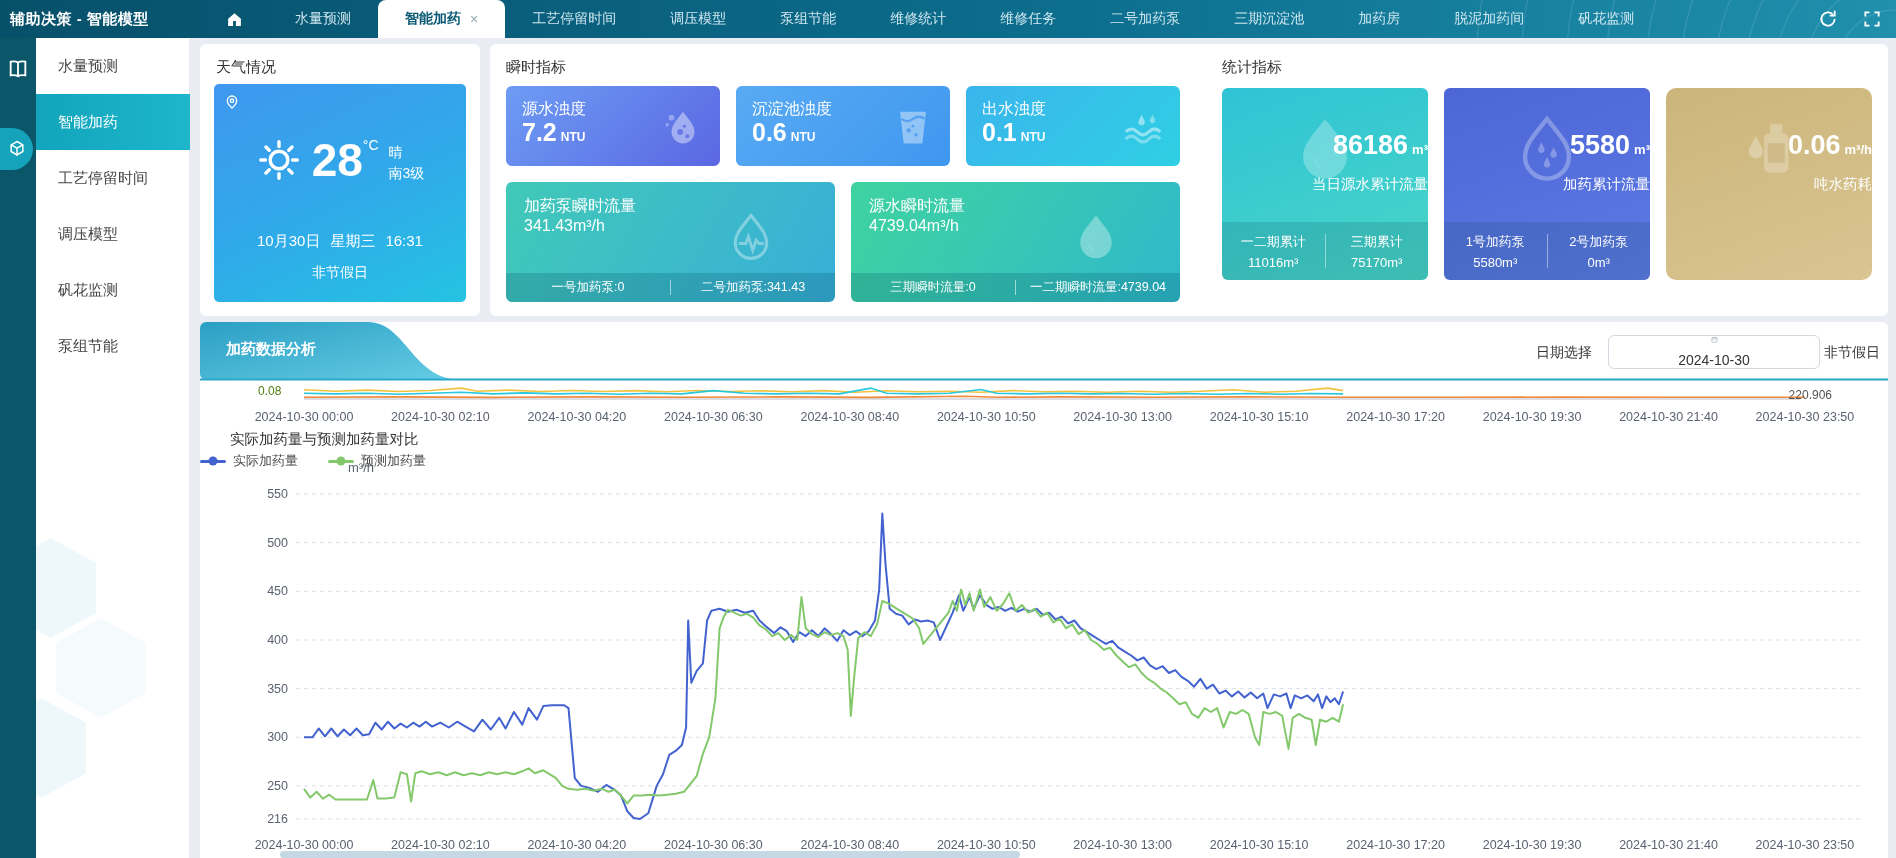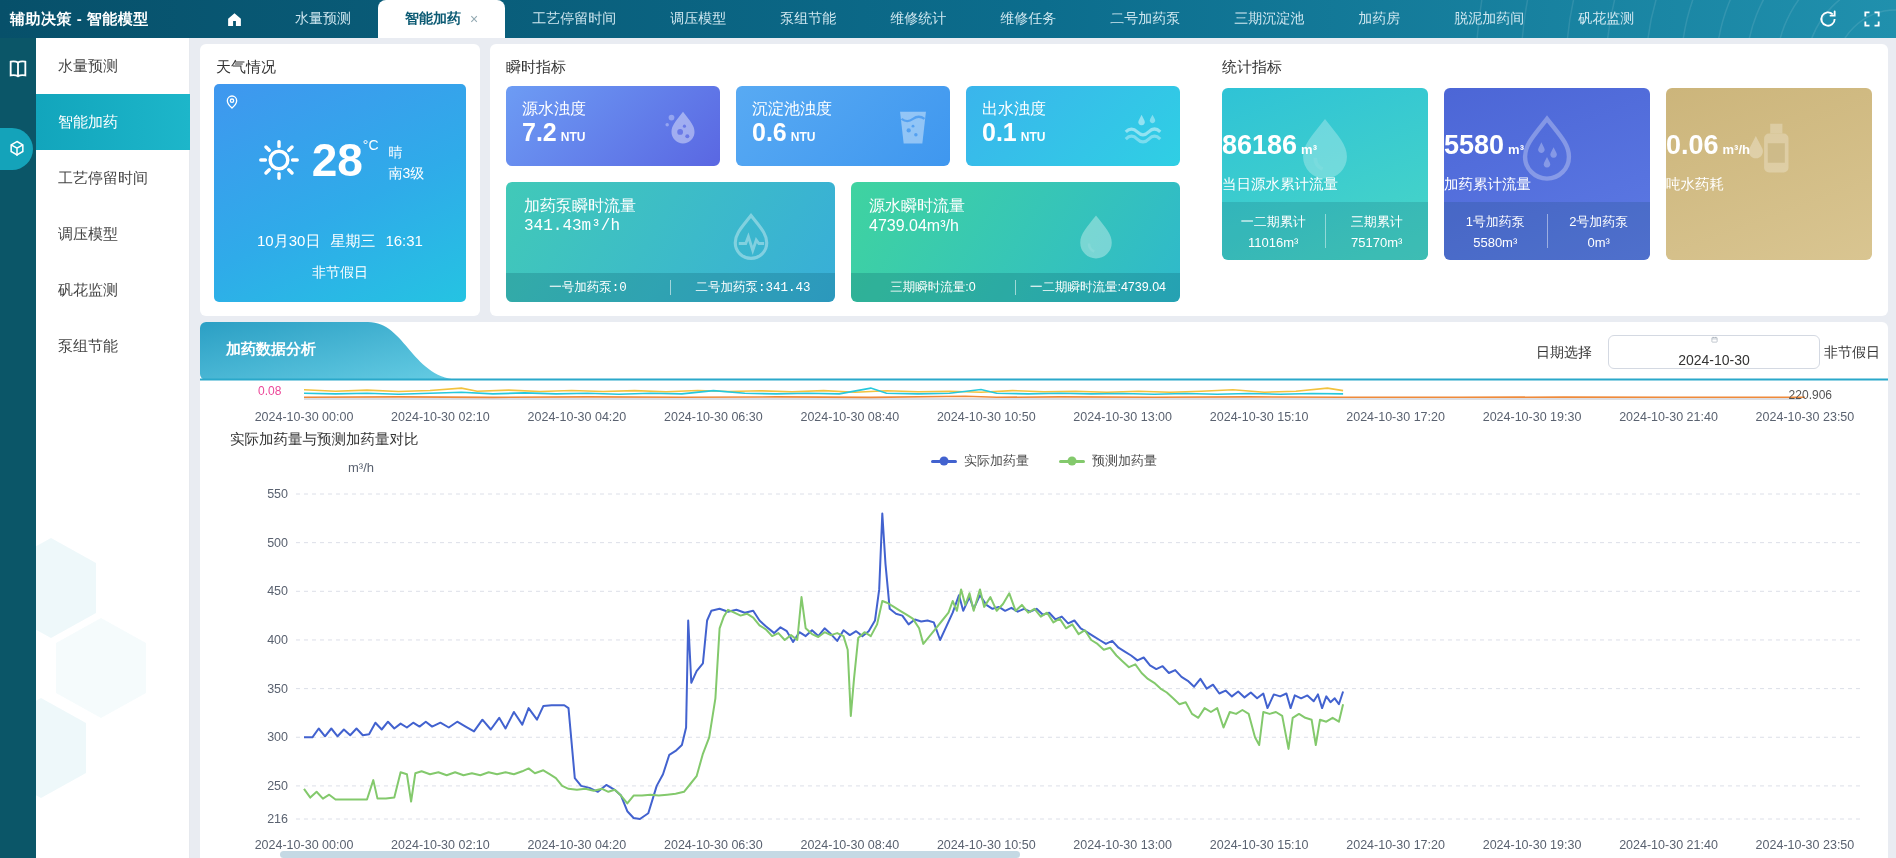--- a/index.html
+++ b/index.html
@@ -59,49 +59,49 @@
   #instant-row2 { position:absolute; left:16px; top:138px; width:674px; display:flex; gap:16px; }
   .fcard { flex:1; height:120px; border-radius:6px; color:#fff; position:relative; padding:14px 18px; overflow:hidden;}
   .fcard .micon { position:absolute; right:56px; top:30px; opacity:.4; }
   .fcard-footer { position:absolute; left:0; right:0; bottom:0; height:29px; background:rgba(6,76,96,.22);
     display:flex; align-items:center; border-radius:0 0 6px 6px; }
   .fcell { flex:1; text-align:center; font-size:12.5px; }
   .fdiv { width:1px; height:15px; background:rgba(255,255,255,.55); }
 
   
   #stats-cards { position:absolute; left:16px; top:44px; width:650px; display:flex; gap:16px; }
-  .scard { flex:1; height:172px; border-radius:6px; color:#fff; position:relative; overflow:hidden; text-align:left;}
+  .scard { flex:1; height:192px; border-radius:6px; color:#fff; position:relative; overflow:hidden; text-align:right;}
   .scard .wmark { position:absolute; left:50%; top:26px; transform:translateX(-50%); opacity:.32; }
   .scard .sval { margin-top:42px; font-size:27px; font-weight:bold; position:relative;}
   .scard .sunit { font-size:13px; font-weight:bold; margin-left:4px;}
   .scard .slabel { margin-top:14px; font-size:14.5px; position:relative;}
   .scard-footer { position:absolute; left:0; right:0; bottom:0; height:58px; background:rgba(8,60,80,.16); display:flex;}
   .scell { flex:1; display:flex; flex-direction:column; align-items:center; justify-content:center; gap:4px; font-size:13px;}
   .sdiv { width:1px; height:34px; background:rgba(255,255,255,.45); align-self:center;}
 
   
   #header-tab-shape { position:absolute; left:0; top:0; }
   #header-tab-text { position:absolute; left:26px; top:18px; color:#fff; font-size:15px; font-weight:bold; z-index:2;}
   #date-label   { position:absolute; right:296px; top:22px; font-size:14px; color:#333; }
   #date-input   { position:absolute; right:68px; top:13px; width:212px; height:34px; border:1px solid #d4d9e2; border-radius:6px;
     display:flex; align-items:center; padding:0 11px; gap:9px; font-size:14px; color:#333; background:#fff; cursor:pointer;flex-direction:column;}
   #holiday-label{ position:absolute; right:8px; top:22px; font-size:14px; color:#333; }
 
   
   #strip-svg { position:absolute; left:0; top:56px; }
-  #strip-min { position:absolute; left:58px; top:62px; font-size:12px; color:#ec4899; }
+  #strip-min { position:absolute; left:58px; top:62px; font-size:12px; color:#4d7c0f; }
   #strip-max { position:absolute; right:56px; top:66px; font-size:12px; color:#555; }
   .xlabel-row { position:absolute; left:0; width:1688px; height:16px; }
   .xlabel { position:absolute; width:150px; margin-left:-75px; text-align:center; font-size:12.5px; color:#5a6270; white-space:nowrap;}
   #strip-labels { top:88px; }
   #chart-labels { top:516px; }
 
   #chart-title { position:absolute; left:30px; top:108px; font-size:14.5px; color:#333; }
   #chart-ylabel{ position:absolute; left:148px; top:138px; font-size:13px; color:#5a6270; }
-  #legend { position:absolute; left:0; top:130px; width:1688px; display:flex; justify-content:center; gap:30px; }
+  #legend { position:absolute; left:0; top:130px; width:1688px; display:flex; gap:30px; }
   .lg-item { display:flex; align-items:center; gap:7px; cursor:pointer; font-size:13px; color:#4a4a4a;}
   .lg-mark { width:26px; height:3px; border-radius:2px; position:relative;}
   .lg-mark::after { content:""; position:absolute; left:50%; top:50%; width:9px; height:9px; border-radius:50%;
     transform:translate(-50%,-50%); background:inherit; }
   #main-chart { position:absolute; left:0; top:150px; }
 
   #hscroll { position:absolute; left:280px; top:851px; width:740px; height:7px; border-radius:4px;
     background:#c5d9e4; z-index:40; cursor:pointer;}
 </style>
 </head>
@@ -276,21 +276,21 @@
         <div><span class="mval">0.1</span><span class="munit">NTU</span></div>
         <span class="micon"><svg width="46" height="46" viewBox="0 0 32 32">
             <path d="M4 18 q4-4 8 0 t8 0 t8 0" stroke="rgba(255,255,255,.85)" stroke-width="2.2" fill="none"></path>
             <path d="M4 23 q4-4 8 0 t8 0 t8 0" stroke="rgba(255,255,255,.65)" stroke-width="2.2" fill="none"></path>
             <path d="M13 10 l2-4 2 4a2.3 2.3 0 1 1-4 0z" fill="rgba(255,255,255,.85)"></path>
             <path d="M21 9 l1.6-3 1.6 3a1.9 1.9 0 1 1-3.2 0z" fill="rgba(255,255,255,.7)"></path>
           </svg></span>
       </div>
     </div>
   <div id="instant-row2">
-      <div class="fcard" style="background: linear-gradient(120deg, rgb(65, 201, 184), rgb(56, 174, 216)); font-family: Liberation Mono, monospace;">
+      <div class="fcard" style="background: linear-gradient(120deg, rgb(65, 201, 184), rgb(56, 174, 216));">
         <div class="mlabel">加药泵瞬时流量</div>
         <div><span class="mval">341.43</span><span class="munit">m³/h</span></div>
         <span class="micon"><svg width="56" height="56" viewBox="0 0 32 32">
             <path d="M16 2c-5.5 7-9 10.5-9 15.5a9 9 0 0 0 18 0C25 12.5 21.5 9 16 2z" fill="none" stroke="rgba(255,255,255,.9)" stroke-width="1.8"></path>
             <path d="M9 18 h4 l1.5-4 2.5 8 2-6 1.5 2 h3" stroke="rgba(255,255,255,.9)" stroke-width="1.6" fill="none"></path>
           </svg></span>
         <div class="fcard-footer">
           <div class="fcell"><span>一号加药泵</span>:<span>0</span></div>
           <div class="fdiv"></div>
           <div class="fcell"><span>二号加药泵</span>:<span>341.43</span></div>
@@ -348,21 +348,21 @@
             <span>1号加药泵</span>
             <span>5580m³</span>
           </div>
           <div class="sdiv"></div>
           <div class="scell">
             <span>2号加药泵</span>
             <span>0m³</span>
           </div>
         </div>
       </div>
-      <div class="scard" style="background: linear-gradient(160deg, rgb(204, 181, 123), rgb(217, 197, 145));">
+      <div class="scard" style="background: linear-gradient(160deg, rgb(204, 181, 123), rgb(217, 197, 145)); border-radius: 10px;">
         <span class="wmark"><svg width="78" height="78" viewBox="0 0 32 32">
             <rect x="14" y="8" width="10" height="16" rx="2" fill="rgba(255,255,255,.8)"></rect>
             <rect x="16.5" y="4" width="5" height="4" fill="rgba(255,255,255,.8)"></rect>
             <rect x="15.5" y="12" width="7" height="8" fill="rgba(160,140,80,.55)"></rect>
             <path d="M8 14l2.6-5 2.6 5a2.9 2.9 0 1 1-5.2 0z" fill="rgba(255,255,255,.9)"></path>
           </svg></span>
         <div class="sval"><span>0.06</span><span class="sunit">m³/h</span></div>
         <div class="slabel">吨水药耗</div>
       </div>
     </div>

